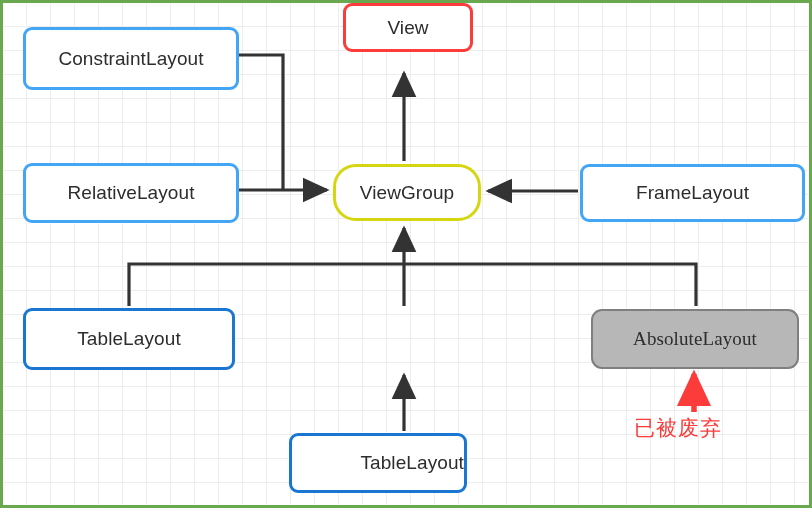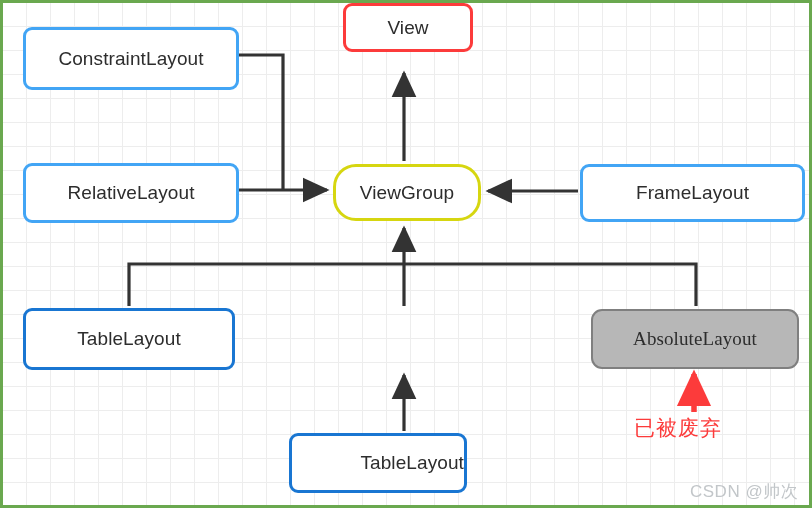--- a/index.html
+++ b/index.html
@@ -137,15 +137,14 @@
     </div>
   <div class="node gray" style="left:588px; top:306px; width:208px; height:60px;">
       <span>AbsoluteLayout</span>
     </div>
   <div class="node strong" style="left:286px; top:430px; width:178px; height:60px;justify-content:flex-end;">
       <span>TableLayout</span>
     </div>
 
   <div class="deprecated-label" style="left:631px; top:411px;">已被废弃</div>
 
-  <div class="watermark" style="left:687px; top:477px;">CSDN @帅次</div>
 
 </div>
 
 </body></html>

